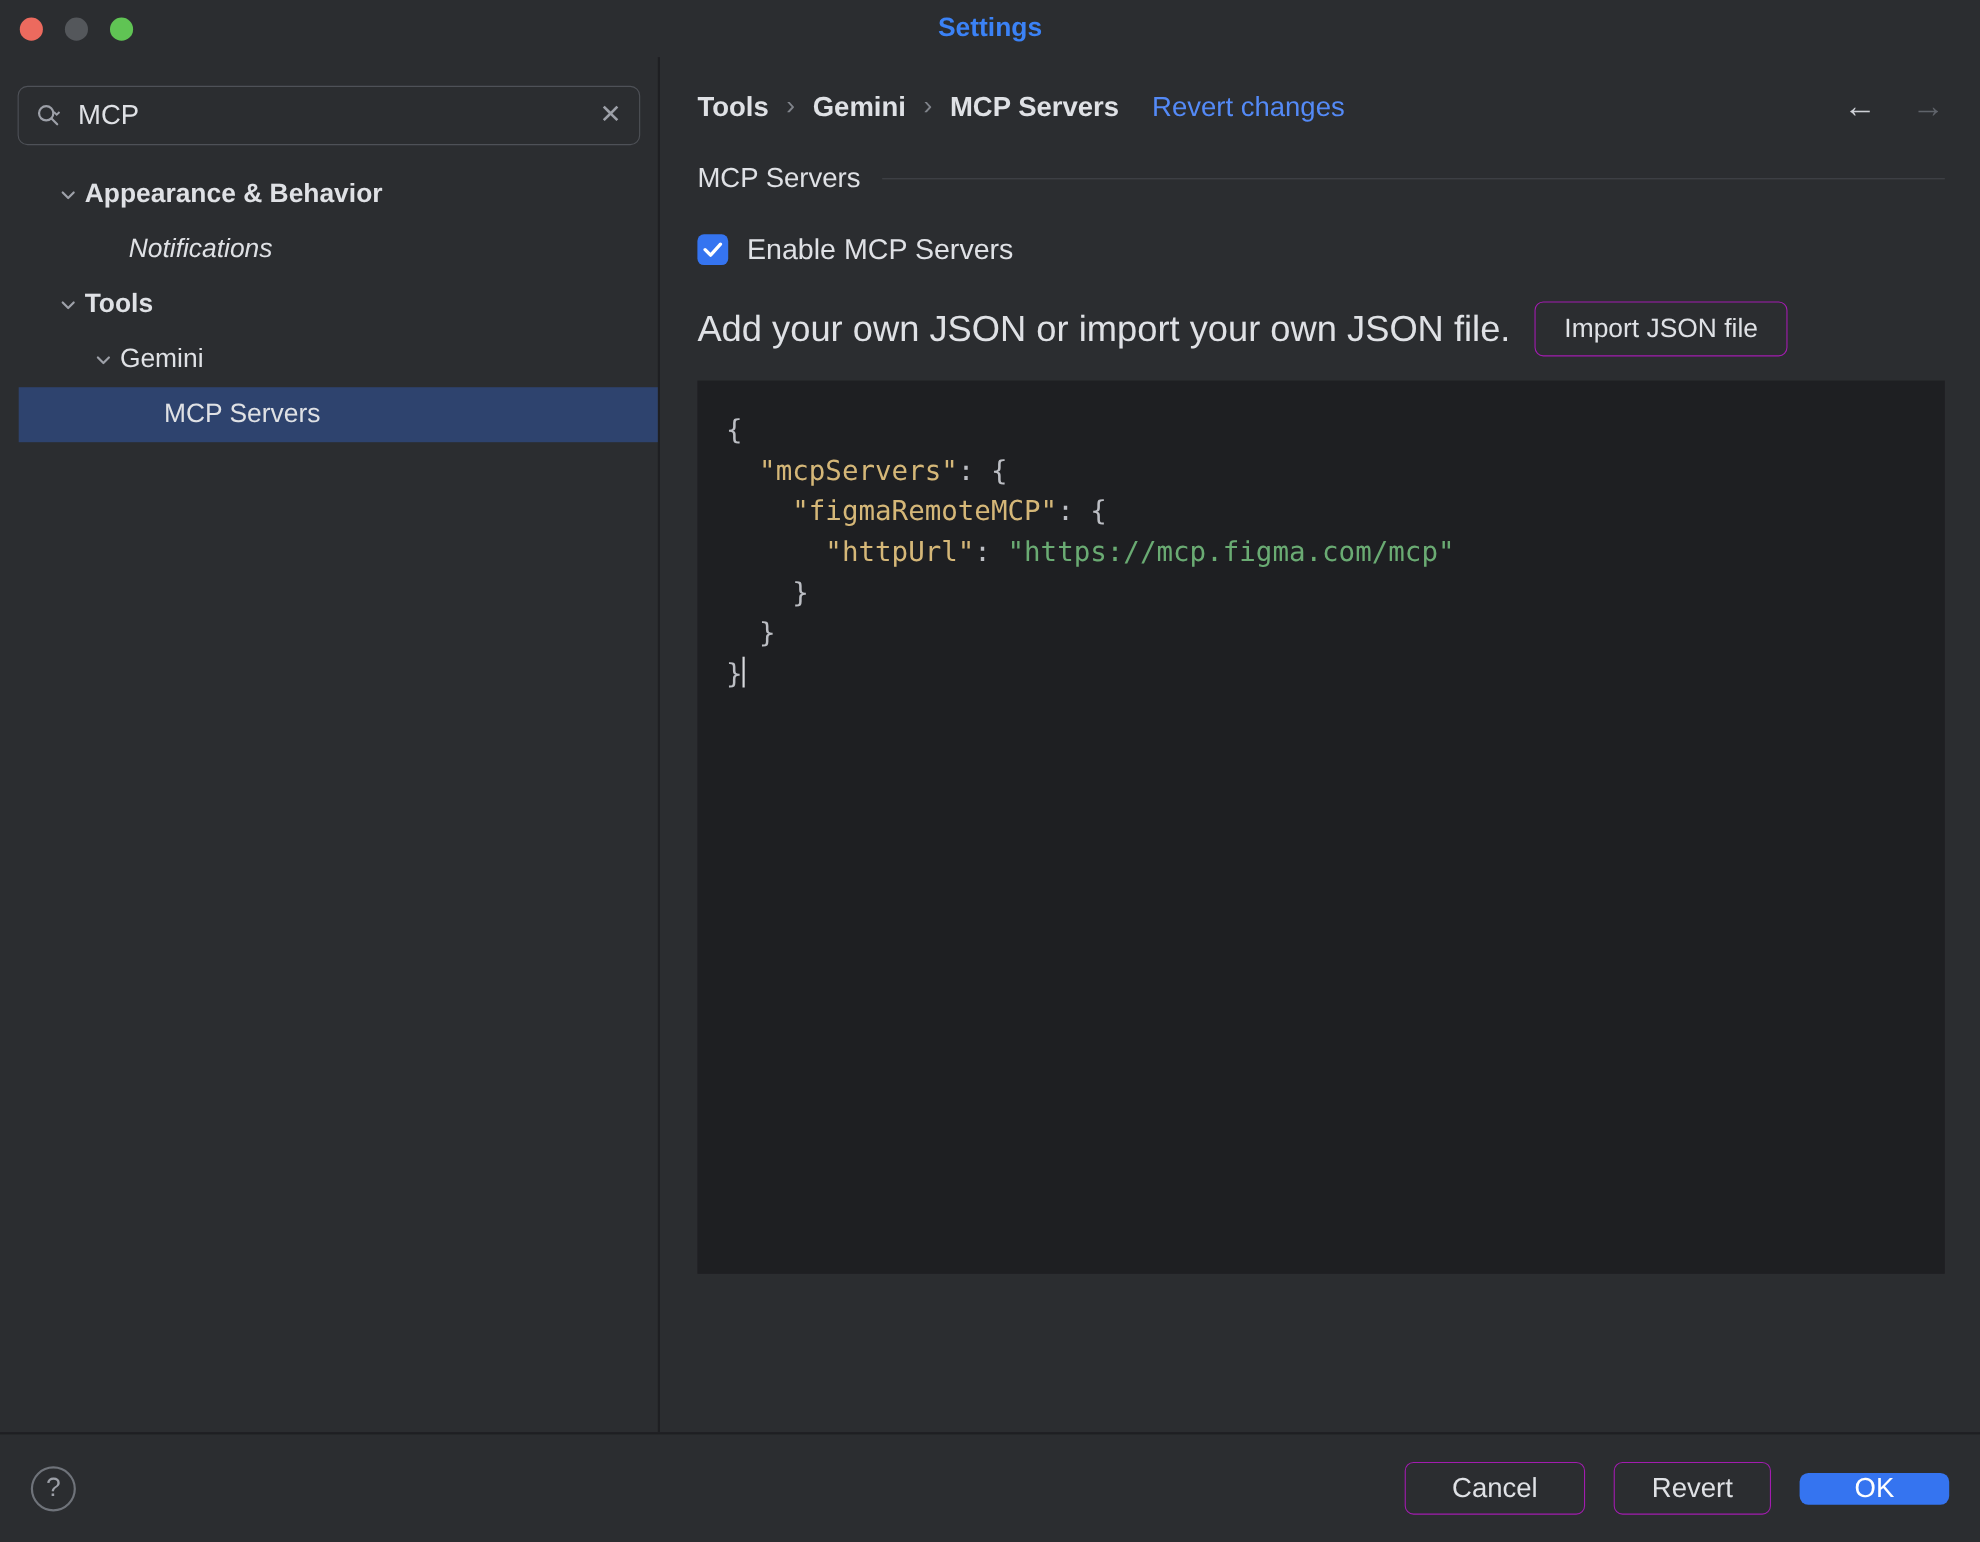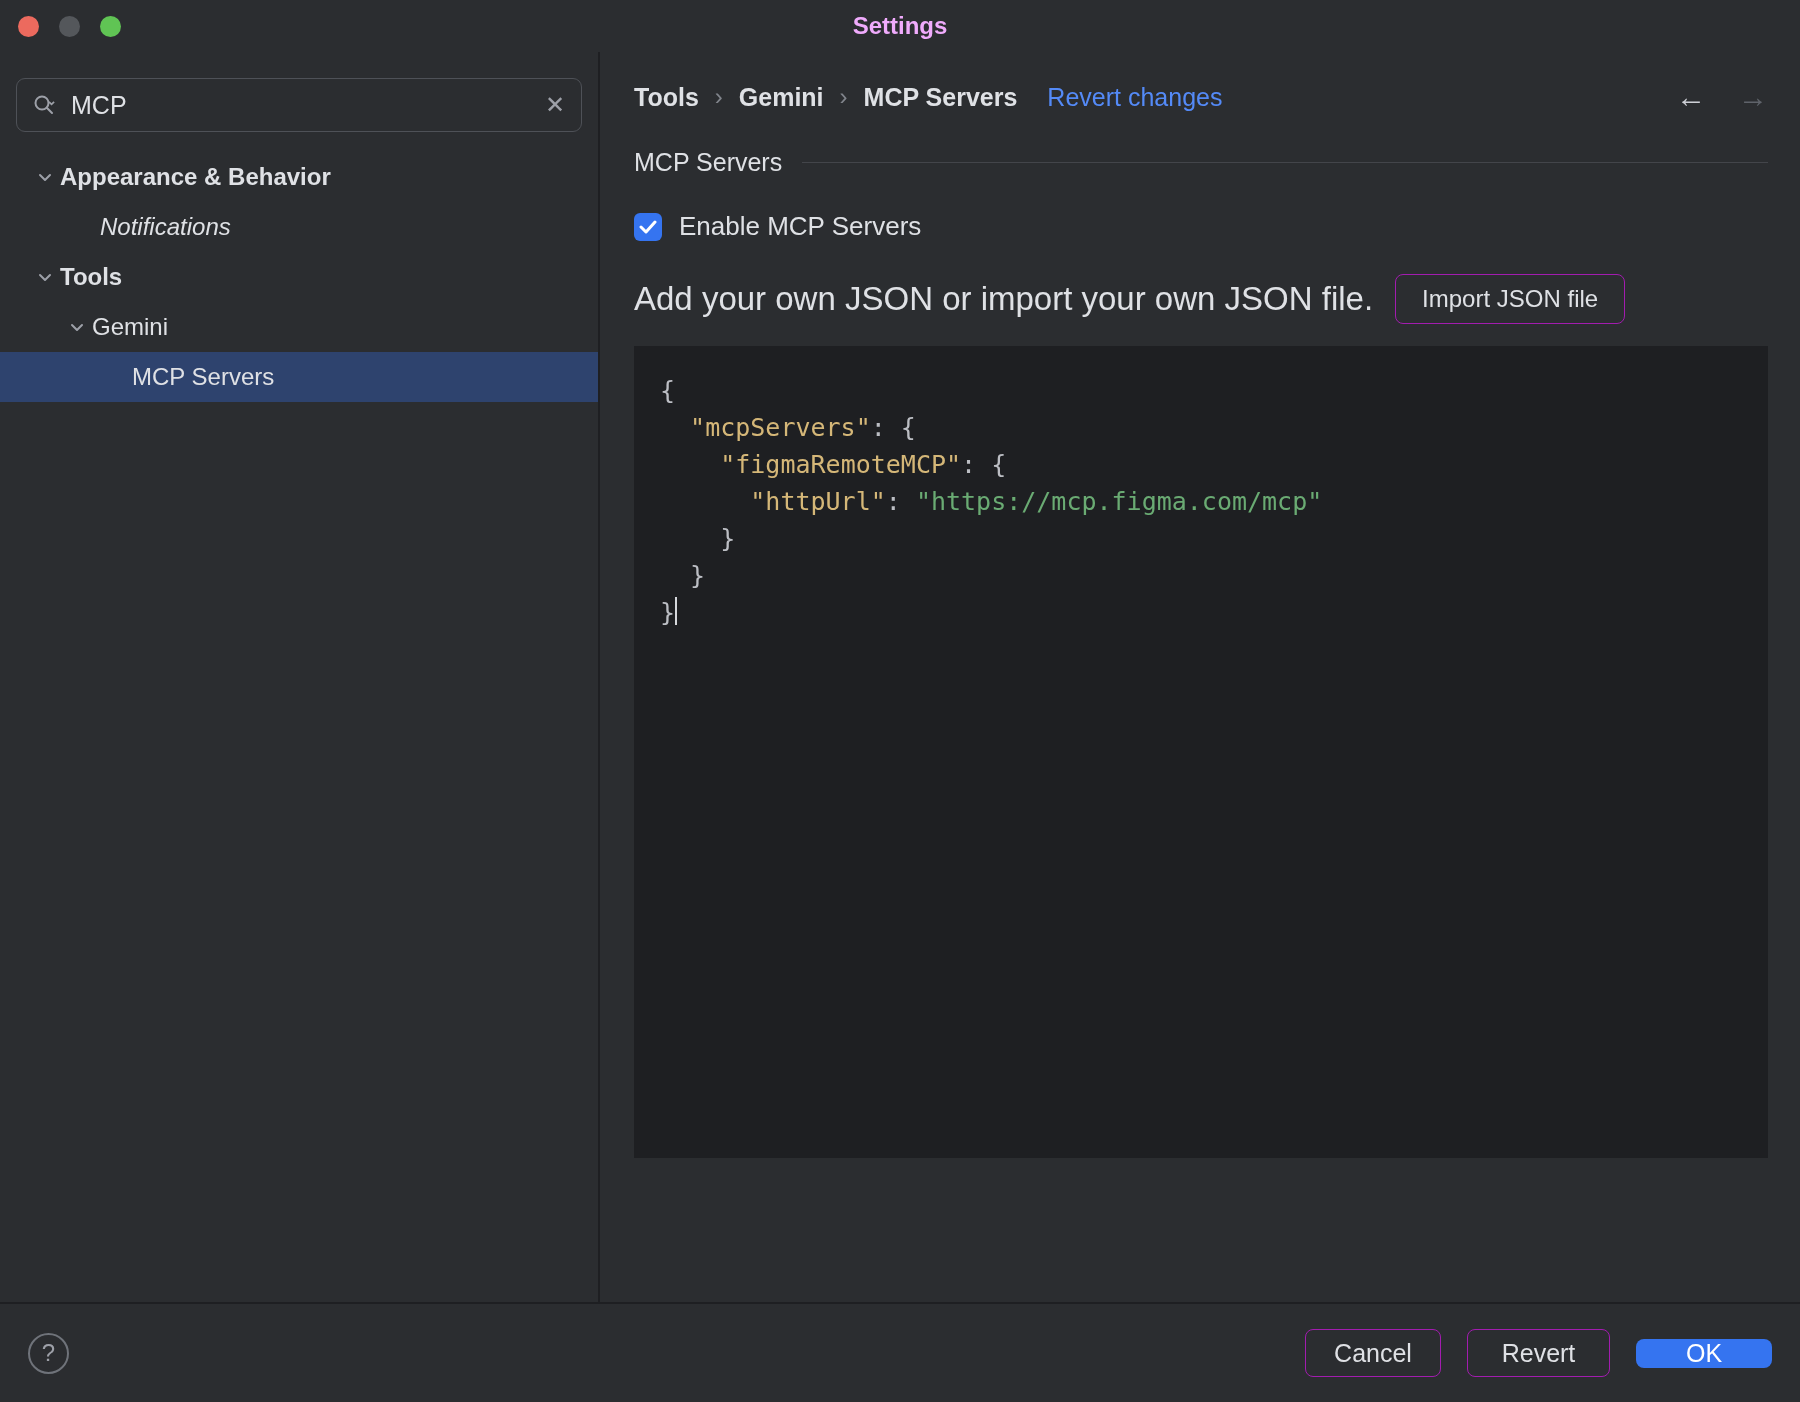--- a/index.html
+++ b/index.html
@@ -8,32 +8,32 @@
 
   .window { width: 1800px; height: 1402px; background: #2b2d30; display: flex; flex-direction: column; overflow: hidden; }
 
   
   .titlebar { position: relative; height: 52px; flex: 0 0 52px; display: flex; align-items: center; justify-content: center; }
   .traffic { position: absolute; left: 18px; top: 0; height: 52px; display: flex; align-items: center; gap: 20px; }
   .light { width: 21px; height: 21px; border-radius: 50%; cursor: default; }
   .light.red { background: #ec6a5e; }
   .light.gray { background: #54575b; }
   .light.green { background: #60c454; }
-  .win-title { font-size: 24px; font-weight: bold; color: #f0abfc; }
+  .win-title { font-size: 24px; font-weight: bold; color: #3b82f6; }
 
   
   .main { flex: 1 1 auto; display: flex; min-height: 0; }
 
   .sidebar { width: 600px; flex: 0 0 600px; border-right: 2px solid #1e1f22; display: flex; flex-direction: column; }
   .search-field { margin: 26px 16px 0 16px; height: 54px; border: 1px solid #4e5157; border-radius: 9px; display: flex; align-items: center; padding: 0 16px; }
   .search-glyphs { display: flex; align-items: center; color: #9da0a8; }
   .search-input { flex: 1; background: transparent; border: none; outline: none; color: #dfe1e5; font-size: 25px; font-family: "Liberation Sans", sans-serif; padding-left: 12px; }
   .clear-x { color: #9da0a8; font-size: 24px; line-height: 1; cursor: pointer; }
 
-  .tree { margin-top: 20px; font-size: 24px; }
+  .tree { margin-top: 20px; font-size: 24px; margin-left: 17px; }
   .tree-item { height: 50px; display: flex; align-items: center; color: #dfe1e5; cursor: pointer; }
   .tree-item .chev { display: inline-flex; width: 30px; justify-content: center; color: #9da0a8; }
   .tree-item.bold { font-weight: bold; }
   .ti-lvl0 { padding-left: 30px; }
   .ti-child1 { padding-left: 100px; font-style: italic; }
   .ti-lvl1 { padding-left: 62px; }
   .ti-child2 { padding-left: 132px; }
   .tree-item.selected { background: #2e436e; }
 
   
@@ -70,21 +70,21 @@
   .tok-p { color: #bcbec4; }
   .tok-k { color: #d5b778; }
   .tok-s { color: #6aab73; }
   .caret { display: inline-block; width: 2px; height: 28px; background: #d6d8dc; vertical-align: -4px; }
 
   
   .footer { flex: 0 0 100px; border-top: 2px solid #1e1f22; display: flex; align-items: center; padding: 0 28px; background: #2b2d30; }
   .help-circle { width: 41px; height: 41px; border: 2px solid #6f737a; border-radius: 50%; display: flex; align-items: center; justify-content: center; color: #9da0a8; font-size: 24px; cursor: pointer; }
   .ft-spacer { flex: 1; }
   .ft-btn { height: 48px; border-radius: 8px; font-size: 25px; }
-  .cancel-btn { width: 136px; margin-right: 26px; }
+  .cancel-btn { width: 164px; margin-right: 26px; }
   .apply-btn { width: 143px; margin-right: 26px; }
   .ok-btn { width: 136px; background: #3574f0; border: none; color: #ffffff; font-family: "Liberation Sans", sans-serif; font-size: 25px; border-radius: 8px; cursor: pointer; }
 </style>
 </head>
 <body>
 
 <div class="window">
 
   <div class="titlebar">
     <div class="traffic">

